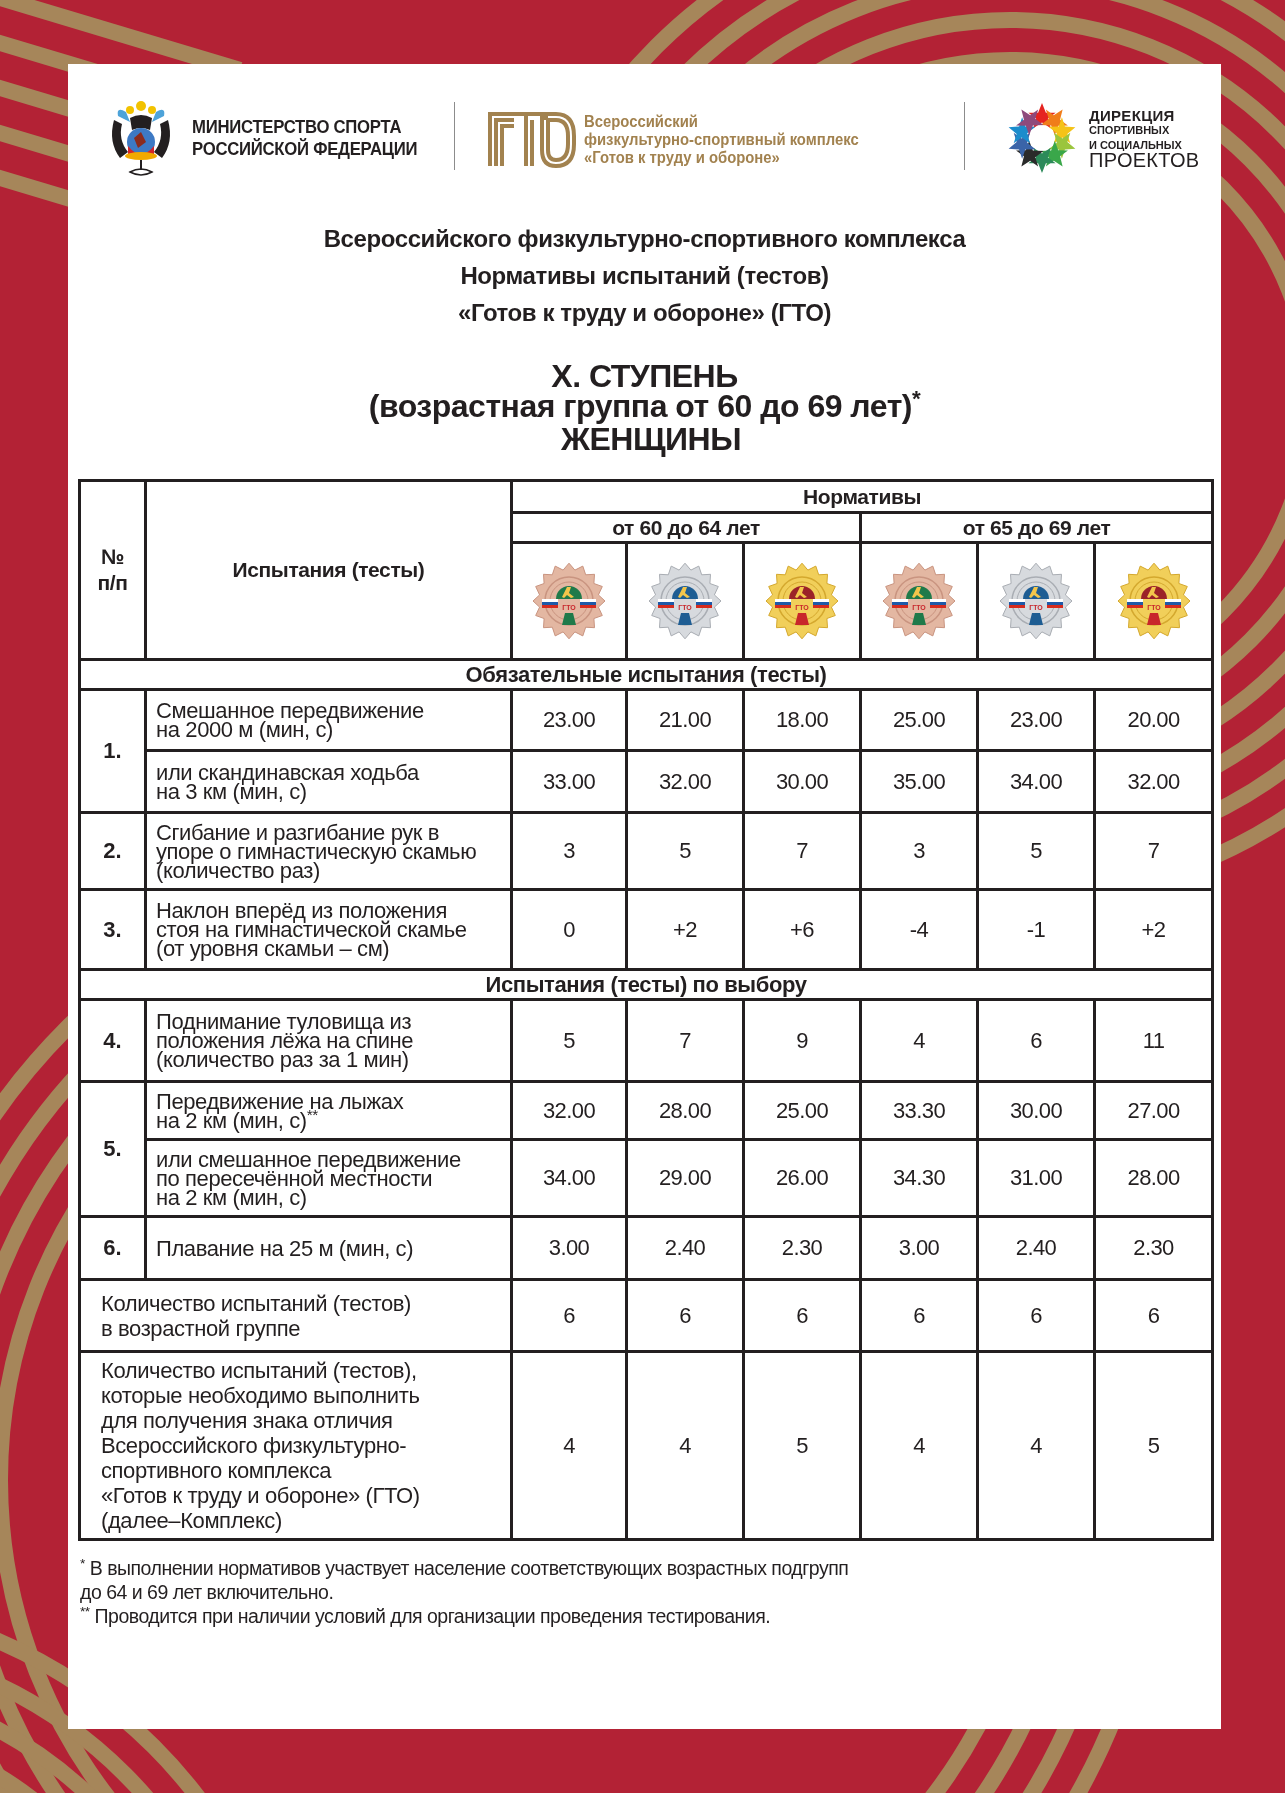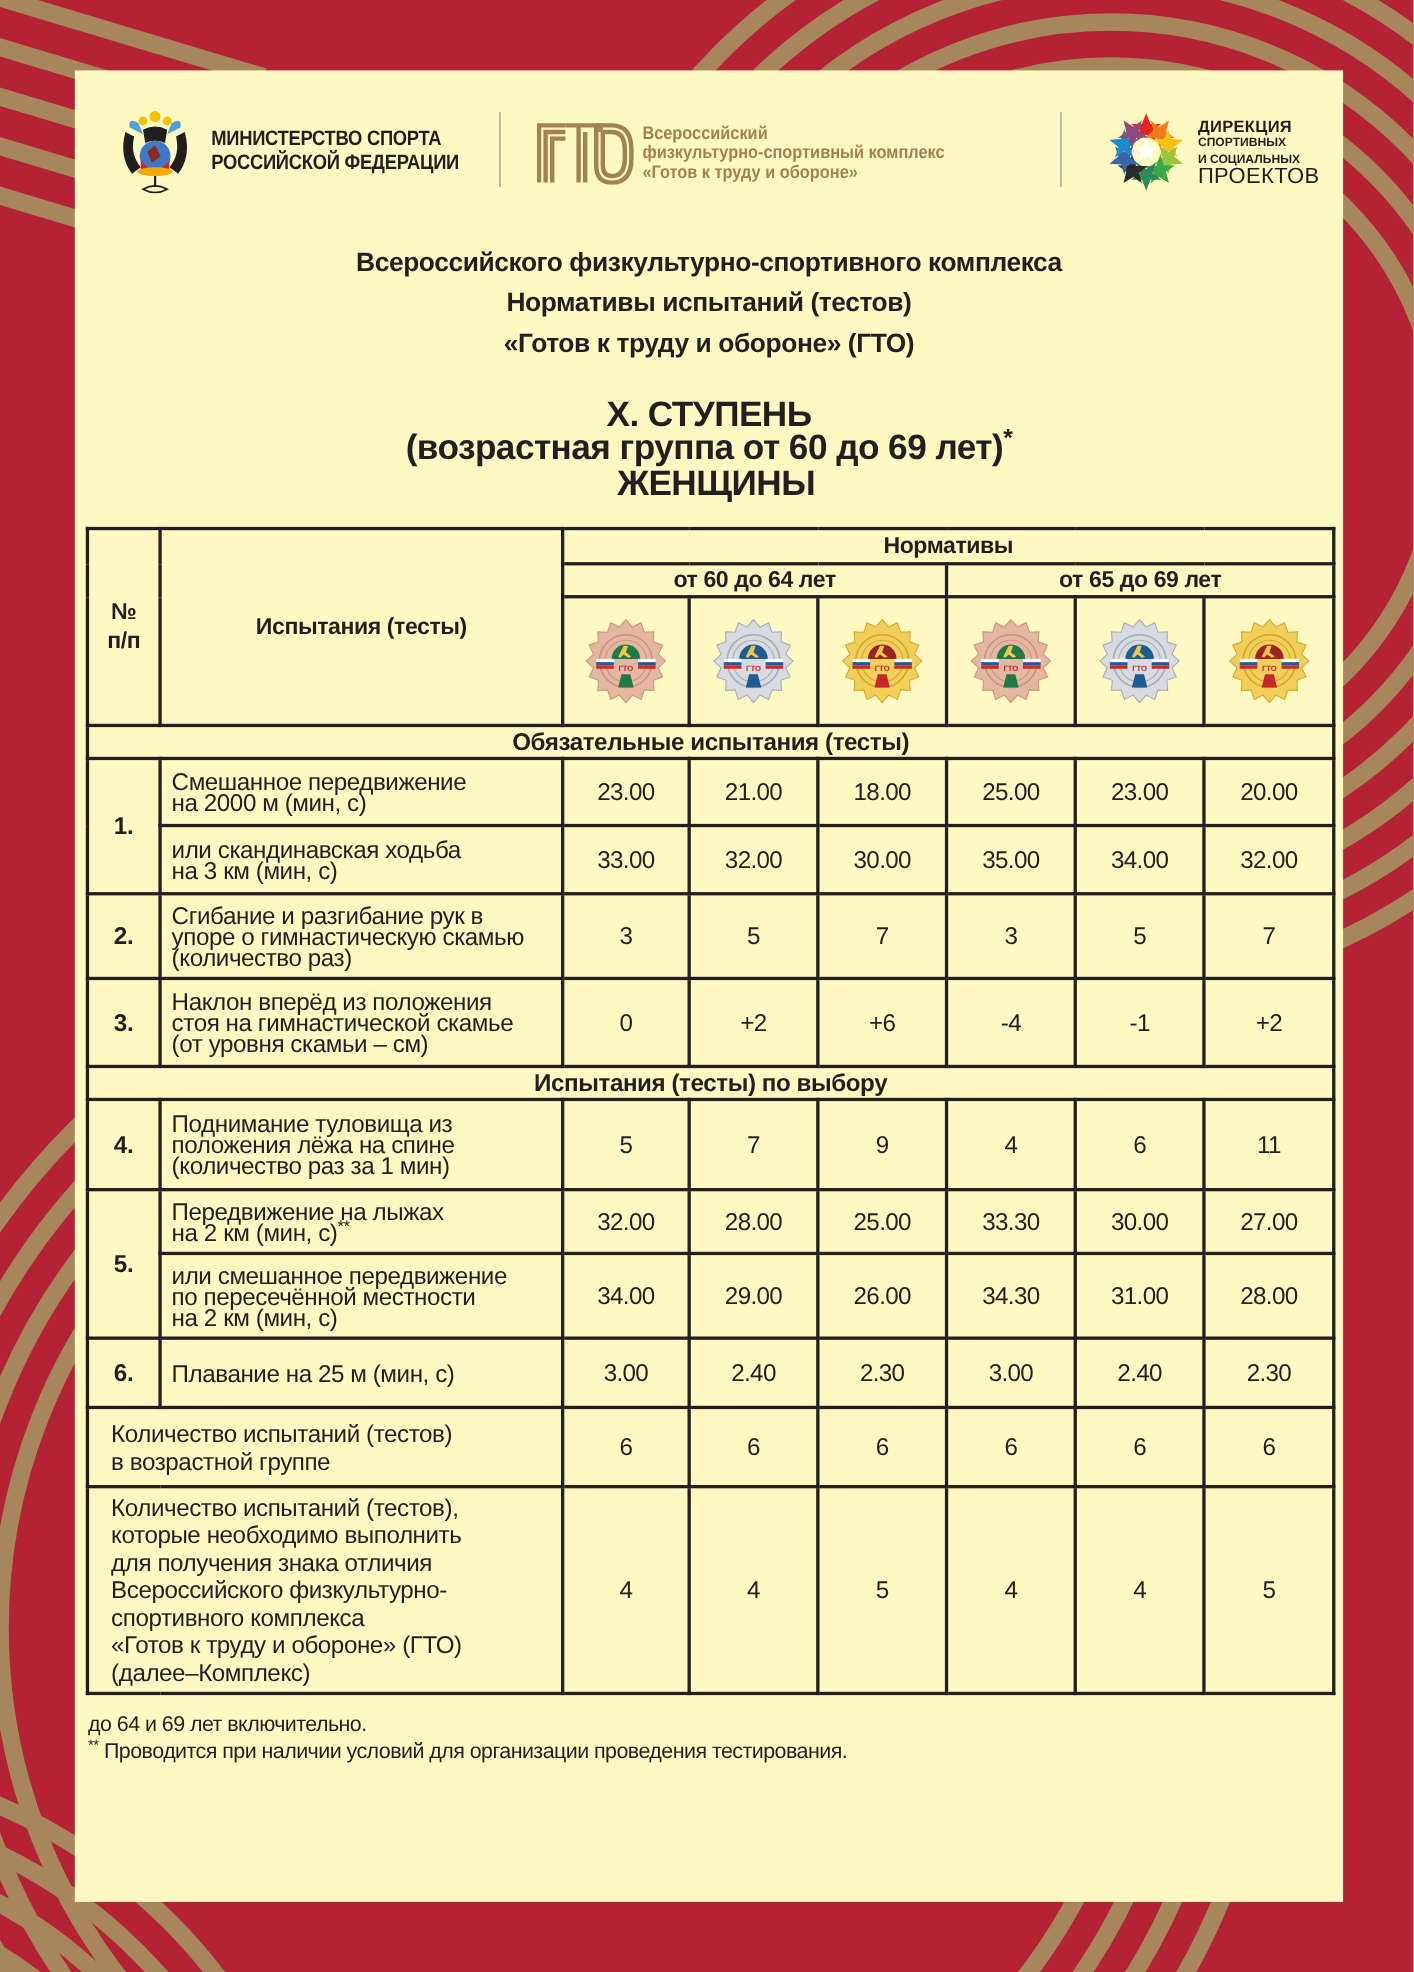--- a/index.html
+++ b/index.html
@@ -5,21 +5,21 @@
   html, body { margin: 0; padding: 0; }
   body {
     width: 1285px; height: 1793px; position: relative; overflow: hidden;
     background: #b32235;
     font-family: "DejaVu Sans", sans-serif;
     color: #231f20;
   }
   .bg-deco { position: absolute; left: 0; top: 0; width: 1285px; height: 1793px; }
   .panel {
     position: absolute; left: 68px; top: 64px; width: 1153px; height: 1665px;
-    background: #fef9c3;
+    background: #ffffff;
   }
   
   .logos { position: absolute; left: 0; top: 0; width: 100%; height: 150px; }
   .logo-minsport { position: absolute; left: 40px; top: 34px; display: flex; align-items: center; }
   .emblem { width: 66px; height: 80px; }
   .minsport-text {
     margin-left: 18px; font-family: "Liberation Sans", sans-serif; font-weight: bold;
     font-size: 19px; line-height: 22px; letter-spacing: -0.3px; transform: scaleX(0.88); transform-origin: left center;
     white-space: nowrap;
   }
@@ -460,16 +460,17 @@
         <td class="val-cell">5</td>
         <td class="val-cell">4</td>
         <td class="val-cell">4</td>
         <td class="val-cell">5</td>
       </tr>
     </tbody>
       </table>
   </div>
 
   <div class="footnotes">
+    <div><sup>*</sup><span> В выполнении нормативов участвует население соответствующих возрастных подгрупп</span></div>
     <div>до 64 и 69 лет включительно.</div>
     <div><sup>**</sup><span> Проводится при наличии условий для организации проведения тестирования.</span></div>
   </div>
 </div>
 
 </body></html>

